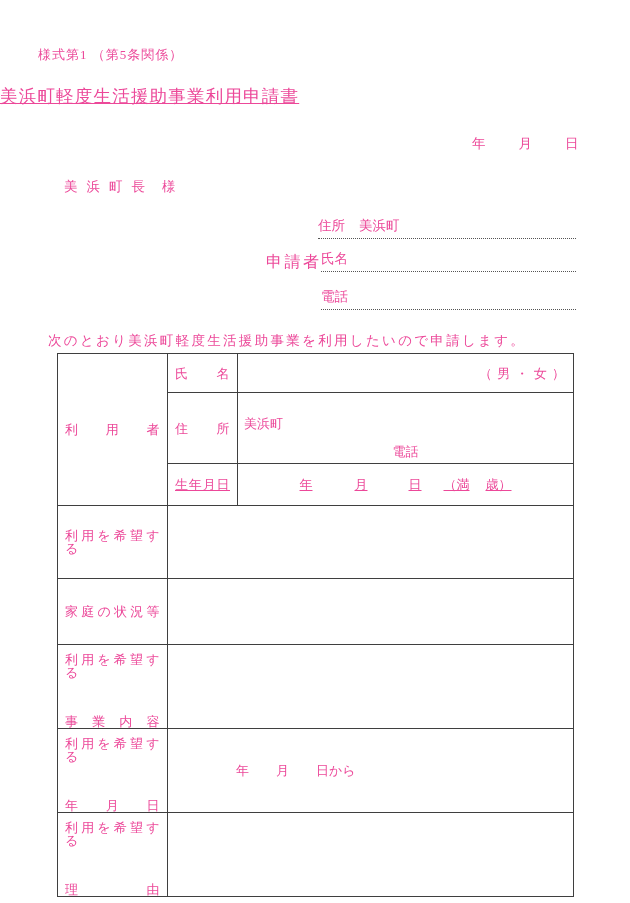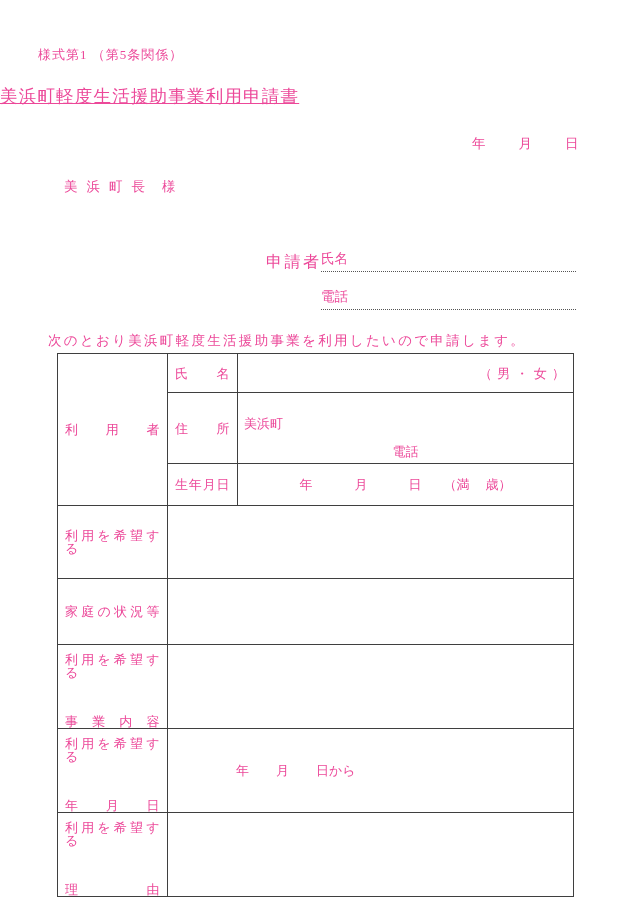--- a/index.html
+++ b/index.html
@@ -42,21 +42,21 @@
     table-layout: fixed;
     width: 516px;
   }
   table.form td {
     border: 1px solid #3f3f3f;
     font-size: 13px;
     padding: 0;
     vertical-align: middle;
     overflow: hidden;
   }
-  .r1 { height: 39px; } .r2 { height: 71px; } .r3 { height: 42px; }
+  .r1 { height: 39px; } .r2 { height: 71px; } .r3 { height: 42px; text-decoration: underline; }
   .r4 { height: 73px; } .r5 { height: 66px; } .r6 { height: 64px; }
   .r7 { height: 60px; } .r8 { height: 55px; }
 
   .jlabel { text-align: justify; text-align-last: justify; padding: 0 7px; letter-spacing: 0.5px; }
   .gender { text-align: right; padding-right: 7px; letter-spacing: 1px; }
 
   .addr-cell { vertical-align: top; }
   .addr-line1 { padding: 19px 0 0 6px; }
   .addr-line2 { text-align: center; margin-top: 15px; }
 
@@ -87,20 +87,23 @@
     <span>月</span>
     <span>日</span>
   </div>
 
   <div class="abs addressee">
     <span>美浜町長</span><span class="honorific">様</span>
   </div>
 
   <div class="abs applicant-label">申請者</div>
 
+  <div class="abs app-row row-address">
+    <span>住所</span><span class="val">美浜町</span>
+  </div>
 
   <div class="abs app-row row-name">
     <span>氏名</span>
   </div>
 
   <div class="abs app-row row-phone">
     <span>電話</span>
   </div>
 
   <div class="abs intro">次のとおり美浜町軽度生活援助事業を利用したいので申請します。</div>

